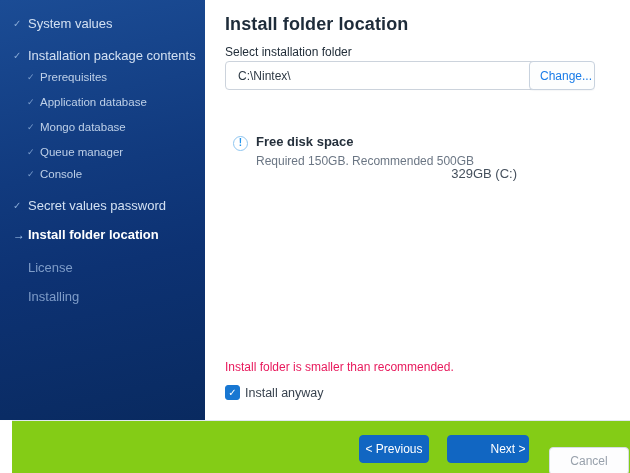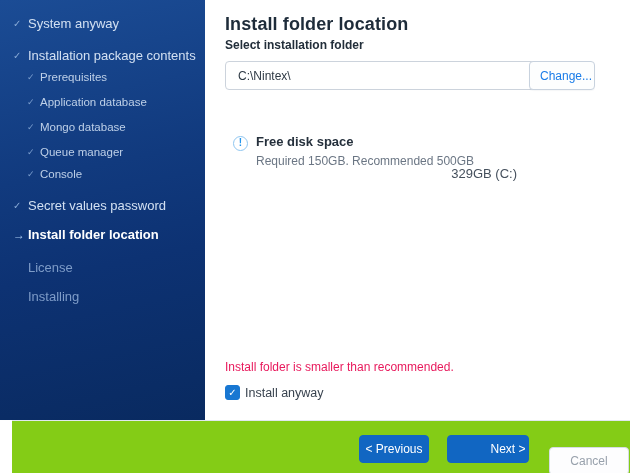--- a/index.html
+++ b/index.html
@@ -38,22 +38,22 @@
   .nt-7 { top:168px; } .nt-8 { top:199px; } .nt-9 { top:228px; }
   .nt-10 { top:261px; } .nt-11 { top:290px; }
 
   
   .main { position:absolute; left:205px; top:0; width:425px; height:420px; background:#ffffff; }
   .page-title {
     position:absolute; left:20px; top:14px;
     font-size:18px; font-weight:bold; color:#1e2c3a; letter-spacing:.1px;
   }
   .field-label {
-    position:absolute; left:20px; top:38px;
-    font-size:12px; font-weight:bold; color:#222e3a;
+    position:absolute; left:20px; top:45px;
+    font-size:12px; font-weight:normal; color:#222e3a;
   }
   .folder-input {
     position:absolute; left:20px; top:61px; width:334px; height:29px;
     border:1px solid #ccd3dc; border-radius:4px; background:#fff;
     font-family:inherit; font-size:12px; color:#2e3944; padding:0 12px; outline:none;
   }
   .change-btn {
     position:absolute; left:324px; top:61px; width:66px; height:29px;
     background:#fdfefe; border:1px solid #c8d2de; border-radius:4px;
     font-family:inherit; font-size:12px; color:#1a7ce8; cursor:pointer;
@@ -111,21 +111,21 @@
   }
 </style>
 </head>
 <body>
 
 <div class="window">
 
   <aside class="sidebar">
     <div class="nav-item nt-1 done">
       <span class="ic">✓</span>
-      <span class="lbl">System anyway</span>
+      <span class="lbl">System values</span>
     </div>
     <div class="nav-item nt-2 done">
       <span class="ic">✓</span>
       <span class="lbl">Installation package contents</span>
     </div>
     <div class="nav-item nt-3 lvl1 done">
       <span class="ic">✓</span>
       <span class="lbl">Prerequisites</span>
     </div>
     <div class="nav-item nt-4 lvl1 done">

